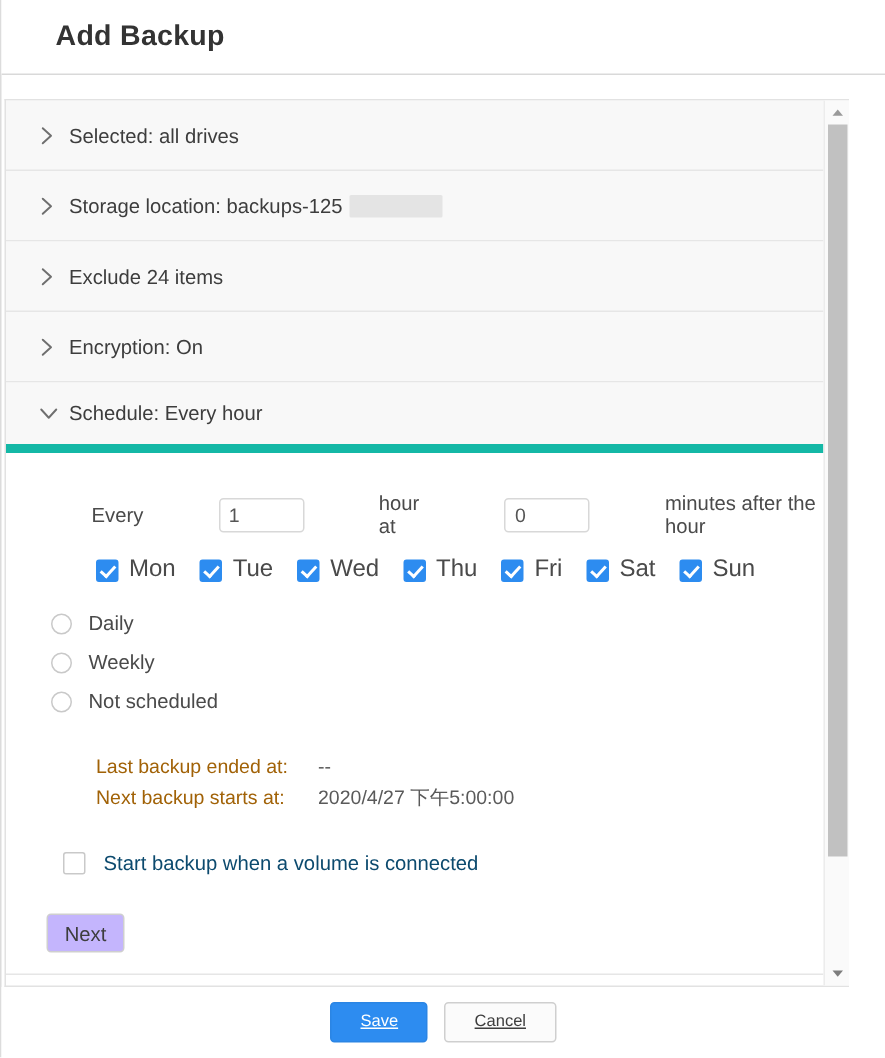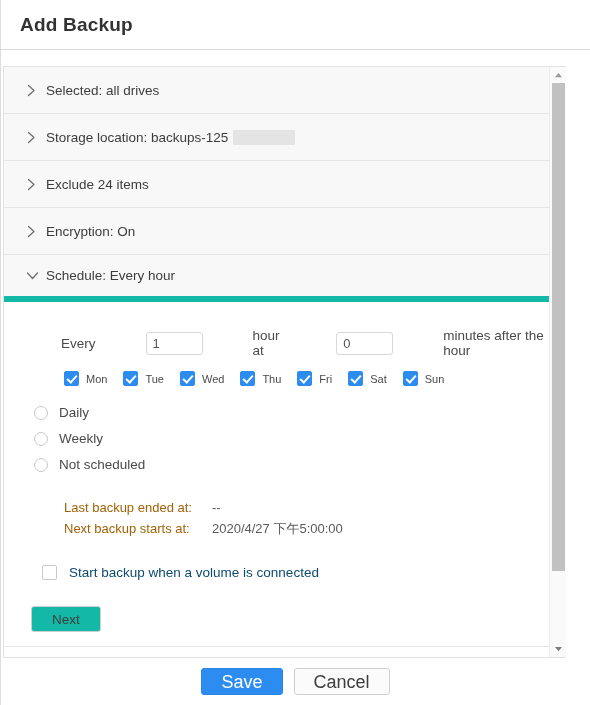--- a/index.html
+++ b/index.html
@@ -18,21 +18,21 @@
     height: 705px;
     background: #ffffff;
     border-left: 1px solid #dcdcdc;
   }
 
   
   .title-bar {
     height: 50px;
     display: flex;
     align-items: center;
-    padding-left: 19px;
+    padding-left: 36px;
     border-bottom: 1px solid #d9d9d9;
     background: #ffffff;
   }
   .title-text {
     font-size: 19px;
     font-weight: bold;
     color: #333333;
     letter-spacing: 0.2px;
   }
 
@@ -179,21 +179,21 @@
     content: "";
     position: absolute;
     left: 4px; top: 1px;
     width: 4px; height: 8px;
     border: solid #ffffff;
     border-width: 0 2px 2px 0;
     transform: rotate(42deg);
   }
   .day-label {
     margin-left: 7px;
-    font-size: 11px;
+    font-size: 16px;
     color: #4a4a4a;
   }
 
   .info-block {
     margin-top: 20px;
     padding-left: 60px;
     font-size: 13px;
     color: #5a5a5a;
   }
   .info-row {
@@ -213,22 +213,22 @@
   .vol-label {
     margin-left: 12px;
     font-size: 13.5px;
     color: #0c4a6e;
   }
 
   .next-wrap { padding-left: 27px; margin-top: 26px; }
   .btn-next {
     min-width: 52px;
     height: 26px;
-    padding: 0 20px;
-    background: #14b8a6;
+    padding: 0 2px;
+    background: #c4b5fd;
     border: 1px solid #cfcfcf;
     border-radius: 3px;
     font-family: "Liberation Sans", sans-serif;
     font-size: 13.5px;
     color: #3d3d3d;
     cursor: pointer;
   }
 
   
   .scrollbar {
@@ -269,23 +269,24 @@
     align-items: center;
     justify-content: center;
     gap: 11px;
     background: #ffffff;
   }
   .btn {
     height: 27px;
     padding: 0 19px;
     border-radius: 3px;
     font-family: "Liberation Sans", sans-serif;
-    font-size: 18px;
+    font-size: 11px;
     cursor: pointer;
     line-height: 1;
+    text-decoration: underline;
   }
   .btn-primary {
     background: #2d8cf0;
     border: 1px solid #2b85e4;
     color: #ffffff;
   }
   .btn-secondary {
     background: #fbfbfb;
     border: 1px solid #cfcfcf;
     color: #3d3d3d;

